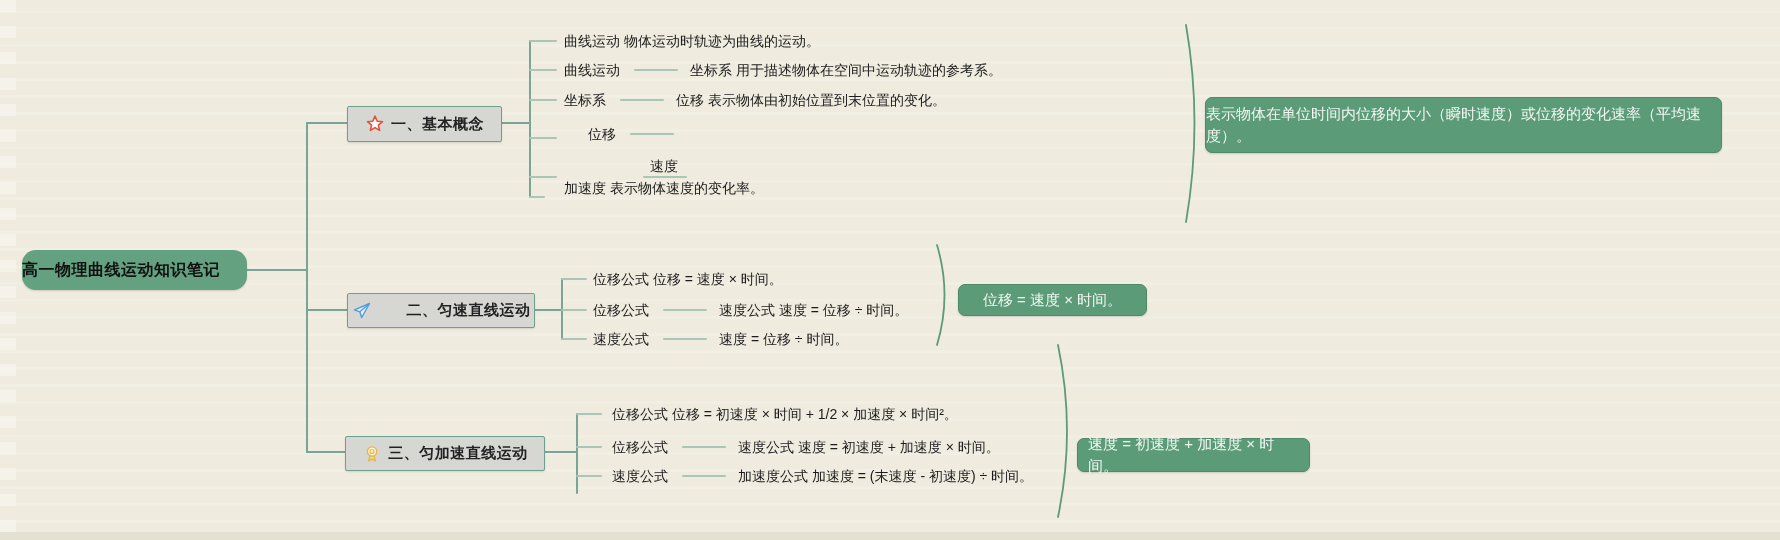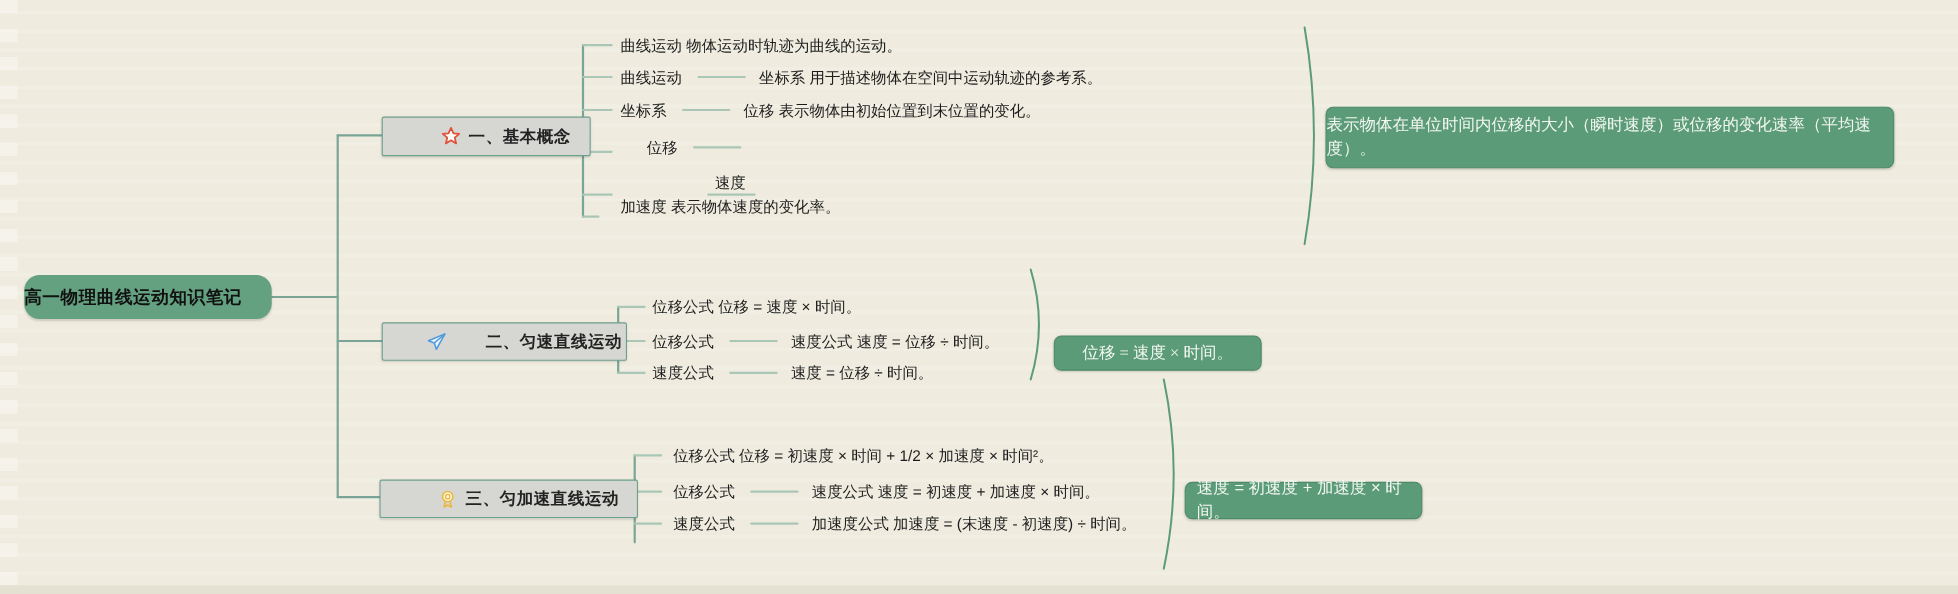--- a/index.html
+++ b/index.html
@@ -27,21 +27,20 @@
     background:#64a181;border-radius:14px;
     display:flex;align-items:center;justify-content:flex-start;
     font-size:16px;font-weight:700;color:#111;letter-spacing:0.5px;
     box-shadow:0 1px 2px rgba(0,0,0,0.15);
   }
   .branch-node{
     position:absolute;display:flex;align-items:center;justify-content:center;gap:6px;
     background:#d6d6d3;border:1px solid #6ea08f;border-radius:2px;
     font-size:15px;font-weight:600;color:#222;letter-spacing:0.5px;
     box-shadow:0 1px 2px rgba(0,0,0,0.12);
-    padding-left:35px;
   }
   .branch-node .icon{width:20px;height:20px;display:inline-flex;}
   .branch-node .icon svg{width:20px;height:20px;}
 
   .row{
     position:absolute;display:flex;align-items:center;white-space:nowrap;
     font-size:14px;line-height:20px;transform:translateY(-50%);
   }
   .row .lbl{flex:0 0 auto;}
   .row .rline{
@@ -53,22 +52,22 @@
   .row .txt.wrap{white-space:normal;max-width:498px;}
 
   .callout{
     position:absolute;background:#5b9b78;border:1.5px solid #4d8a6a;border-radius:7px;
     color:#f2f7f0;font-size:15px;line-height:22px;
     display:flex;align-items:center;
     box-shadow:0 1px 2px rgba(0,0,0,0.15);
     box-sizing:border-box;
   }
   .callout.c1{left:1205px;top:97px;width:517px;min-height:54px;padding:5px 0;}
-  .callout.c2{left:958px;top:305px;width:189px;height:32px;padding:2px 10px;justify-content:center;font-family:Liberation Serif, serif;}
-  .callout.c3{left:1077px;top:438px;width:216px;height:34px;padding:2px 10px;justify-content:center;}
+  .callout.c2{left:958px;top:284px;width:189px;height:32px;padding:2px 10px;justify-content:center;}
+  .callout.c3{left:1077px;top:438px;width:233px;height:34px;padding:2px 10px;justify-content:center;}
 </style>
 </head>
 <body>
 
 <div class="bg-texture"></div>
 <div class="left-strip"></div>
 
 <svg class="connectors" viewBox="0 0 1780 540">
   <g stroke="#7aa596" stroke-width="2" fill="none" stroke-linecap="round">
     <path d="M247,270 H307"></path>

